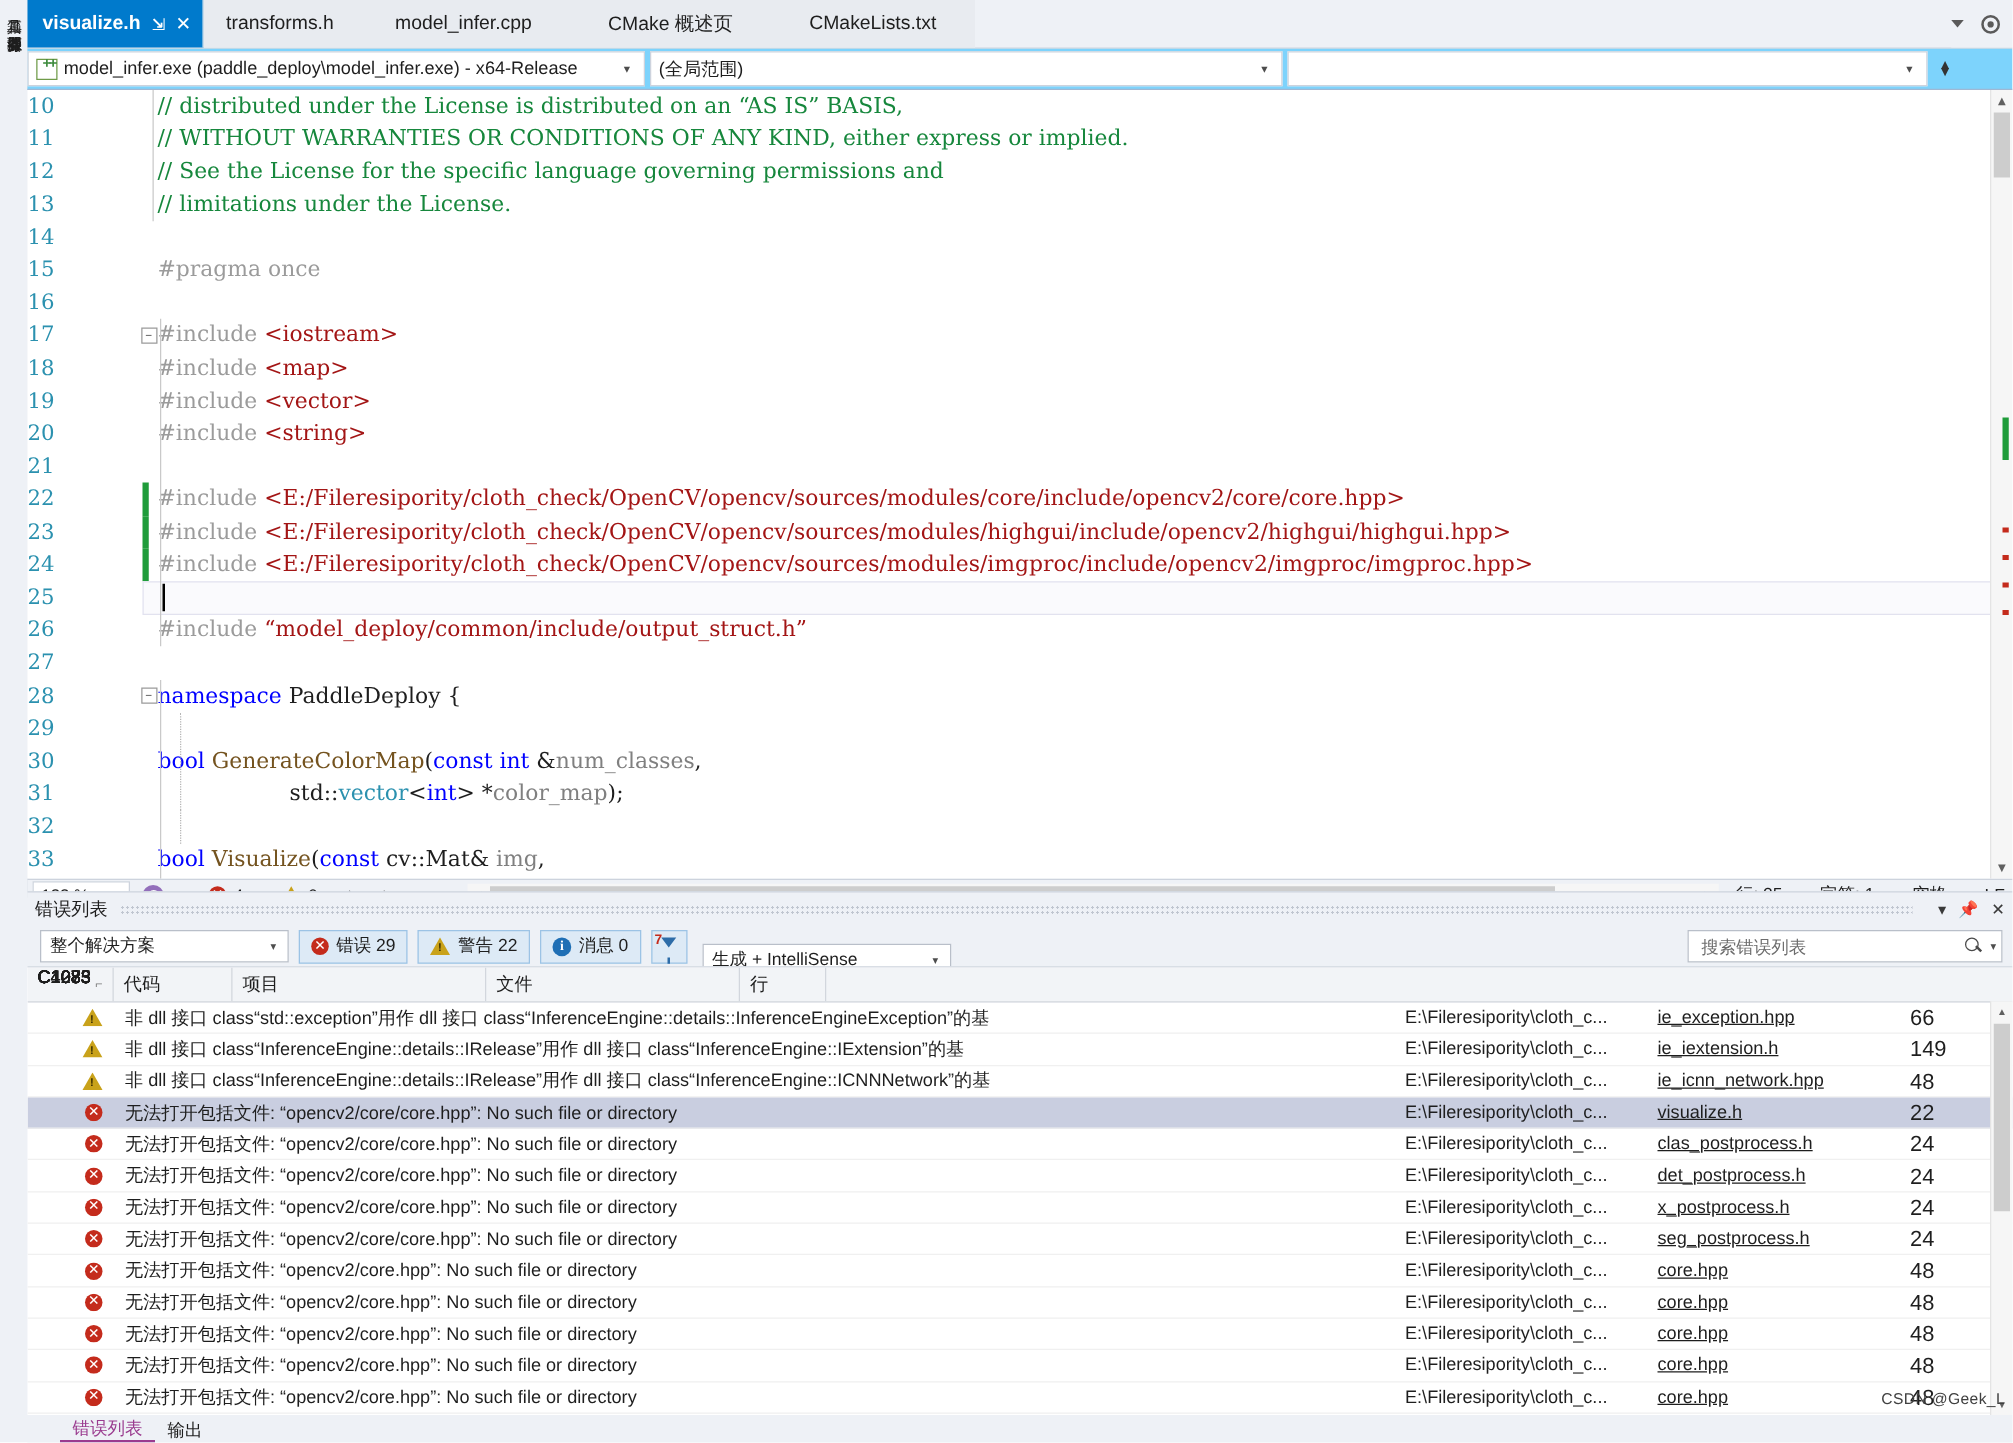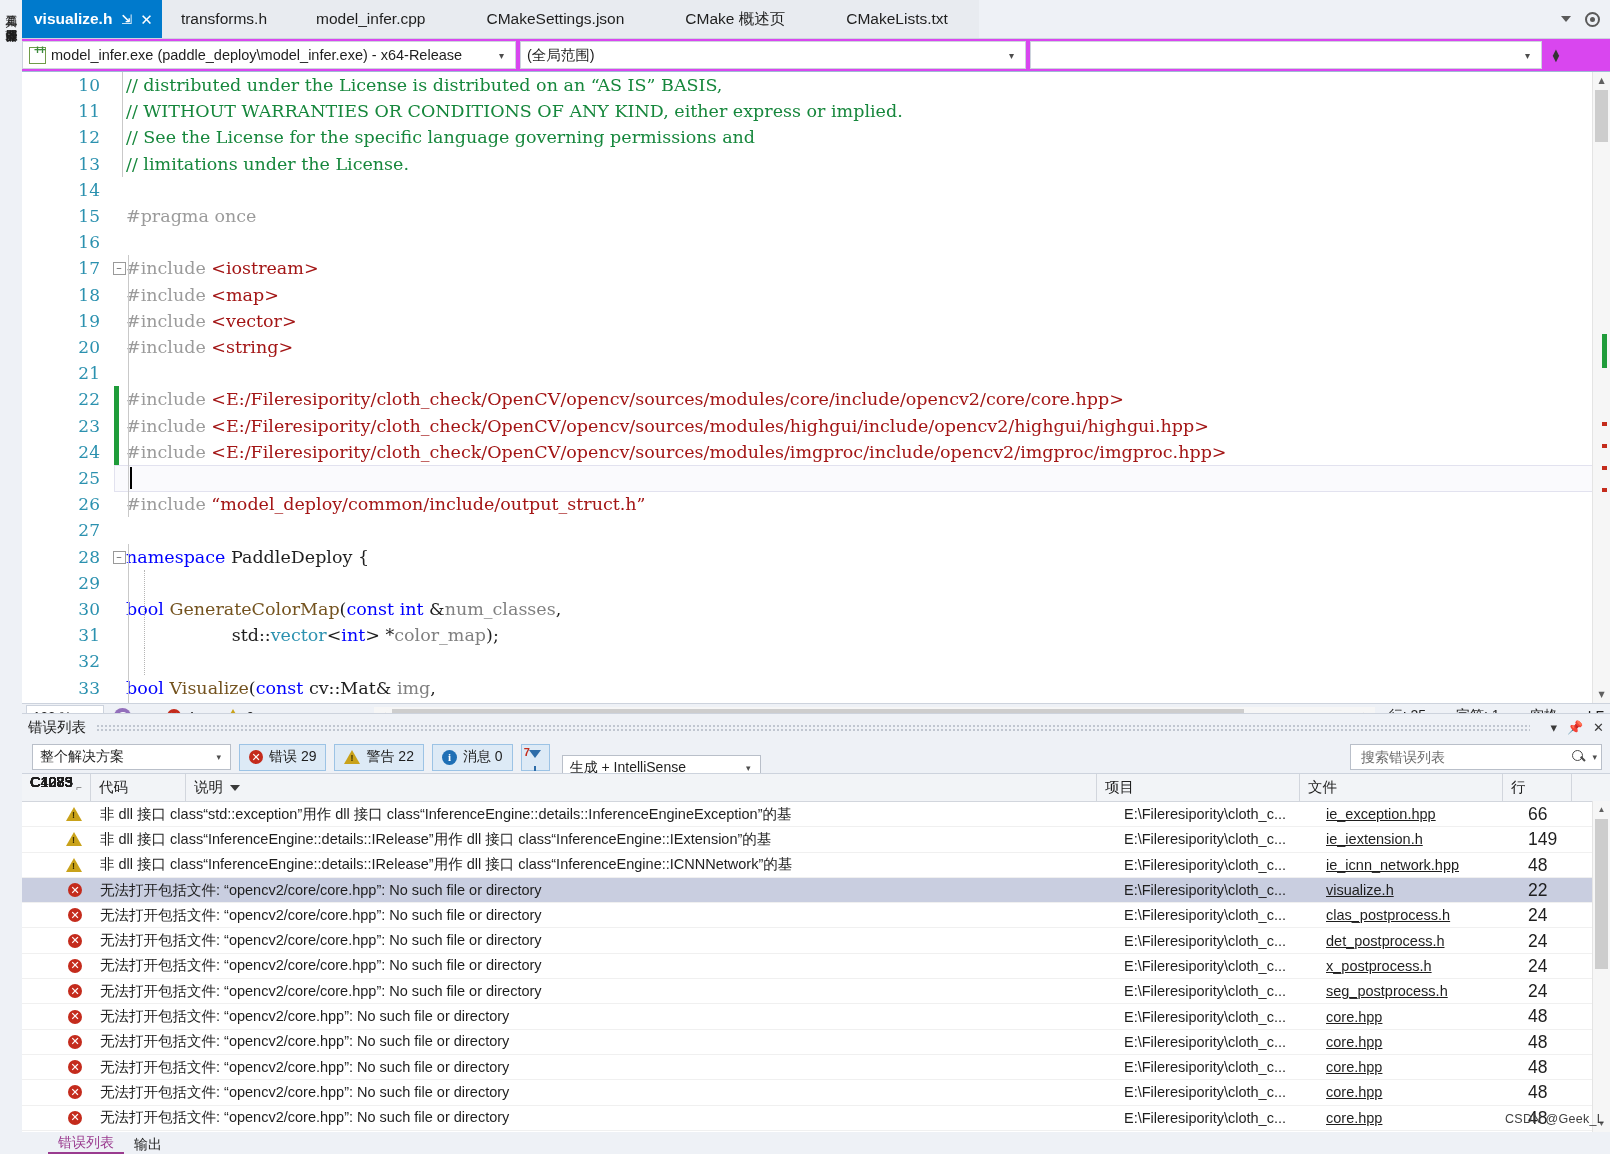--- a/index.html
+++ b/index.html
@@ -46,21 +46,21 @@
   .gear{width:15px;height:15px;position:relative;}
   .gear::before{
     content:"";position:absolute;inset:0;border-radius:50%;border:2px solid #5a5a5a;
   }
   .gear::after{
     content:"";position:absolute;left:5px;top:5px;width:5px;height:5px;border-radius:50%;background:#5a5a5a;
   }
 
   
   .navbar{
-    position:relative;height:32px;margin-left:22px;background:#d946ef;
+    position:relative;height:32px;margin-left:22px;background:#7dd3fc;
     display:flex;align-items:center;border-bottom:1px solid #9fb8d4;
   }
   .combo{
     height:26px;background:#ffffff;border:1px solid #cdd3dd;
     display:flex;align-items:center;font-size:14.5px;color:#1e1e1e;
     padding:0 4px 0 6px;margin-right:4px;position:relative;
   }
   .combo .cb-caret{margin-left:auto;padding:0 7px;color:#4d4d4d;font-size:10px;}
   .combo#c1{width:482px;}
   .combo#c2{width:494px;}
@@ -78,21 +78,21 @@
 
   
   .editorwrap{position:relative;margin-left:22px;height:631px;background:#ffffff;display:flex;}
   .editor{
     position:relative;flex:1;background:#ffffff;overflow:hidden;
     font-family:"DejaVu Serif","Liberation Serif",serif;
   }
   .code{position:absolute;left:0;top:0;right:0;}
   .line{height:26.2px;line-height:26.2px;display:flex;white-space:pre;font-size:17.5px;}
   .ln{
-    width:78px;text-align:right;padding-right:12px;color:#2b91af;flex:none;
+    width:78px;text-align:left;padding-right:12px;color:#2b91af;flex:none;
     font-family:"DejaVu Serif","Liberation Serif",serif;font-size:17px;
   }
   .fold{width:14px;flex:none;text-align:center;color:#6f6f6f;font-size:13px;position:relative;}
   .foldbox{
     display:inline-block;width:11px;height:11px;border:1px solid #9a9a9a;background:#fff;
     line-height:9px;font-size:11px;color:#555;text-align:center;vertical-align:middle;
   }
   .txt{flex:1;position:relative;}
   .chg{position:absolute;left:92px;width:5px;background:#1f9c3a;}
   .guide{position:absolute;width:1px;background:#c9c9c9;}
@@ -271,23 +271,20 @@
       <div class="tab active">
         <span class="tlabel">visualize.h</span>
         <span class="pin">⇲</span>
         <span class="close">✕</span>
       </div>
       <div class="tab">
           <span class="tlabel">transforms.h</span>
         </div>
       <div class="tab" style="padding:0 30px">
           <span class="tlabel">model_infer.cpp</span>
-        </div>
-      <div class="tab" style="padding:0 30px">
-          <span class="tlabel">CMakeSettings.json</span>
         </div>
       <div class="tab" style="padding:0 30px">
           <span class="tlabel">CMake 概述页</span>
         </div>
       <div class="tab" style="padding:0 30px">
           <span class="tlabel">CMakeLists.txt</span>
         </div>
     </div>
     <div class="tabrow-right">
       <div class="caretdown"></div>
@@ -435,24 +432,20 @@
         <span style="font-size:9px;color:#4d4d4d;margin-left:4px">▾</span>
       </div>
     </div>
 
     <div class="grid">
       <div class="ghead">
         <div class="hc c-ico">
             <span style="font-size:10px;color:#777">⌐</span>
           </div>
         <div class="hc c-code">代码</div>
-        <div class="hc c-desc sortable">
-          <span>说明</span>
-          <span class="sortcaret"></span>
-        </div>
         <div class="hc c-proj">项目</div>
         <div class="hc c-file">文件</div>
         <div class="hc c-line">行</div>
         <div class="hc c-pad"></div>
       </div>
       <div id="gridrows">
           <div class="grow">
             <div class="gc icon">
               <span class="warn-ico"></span>
             </div>

